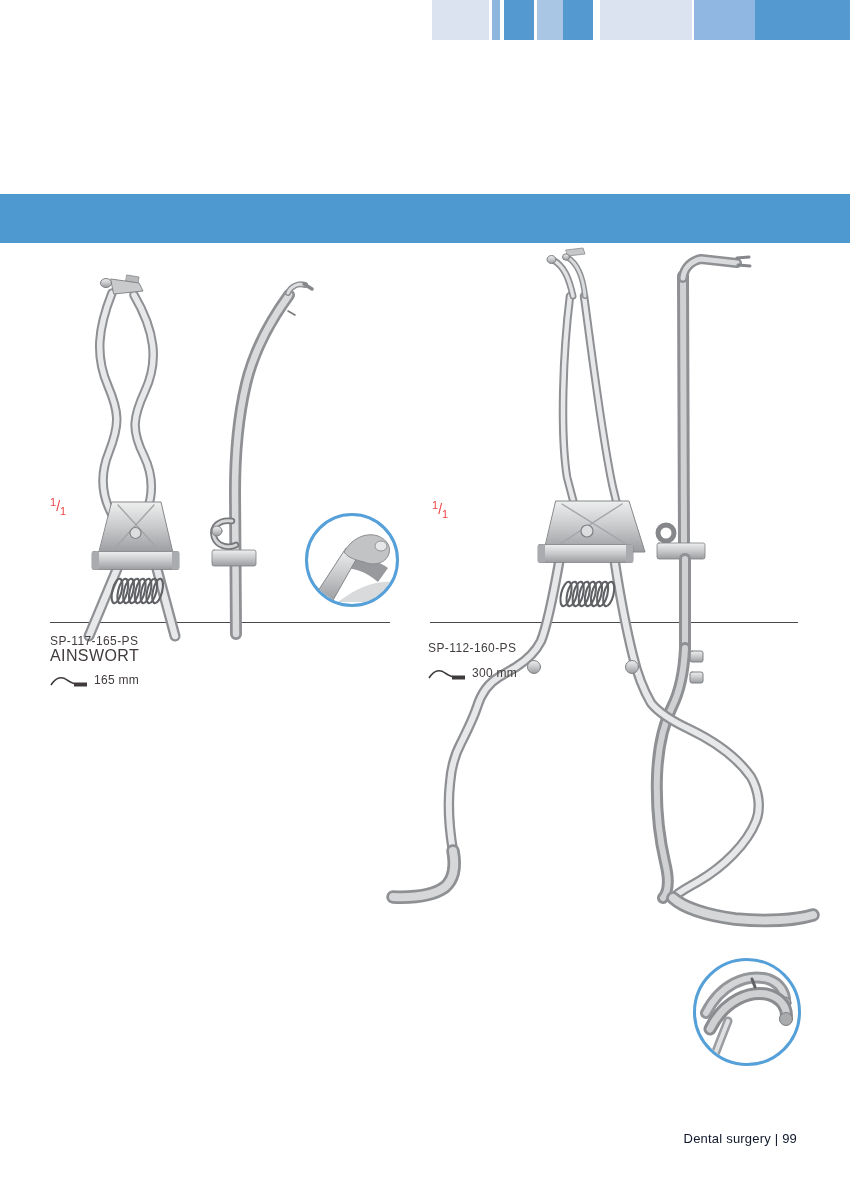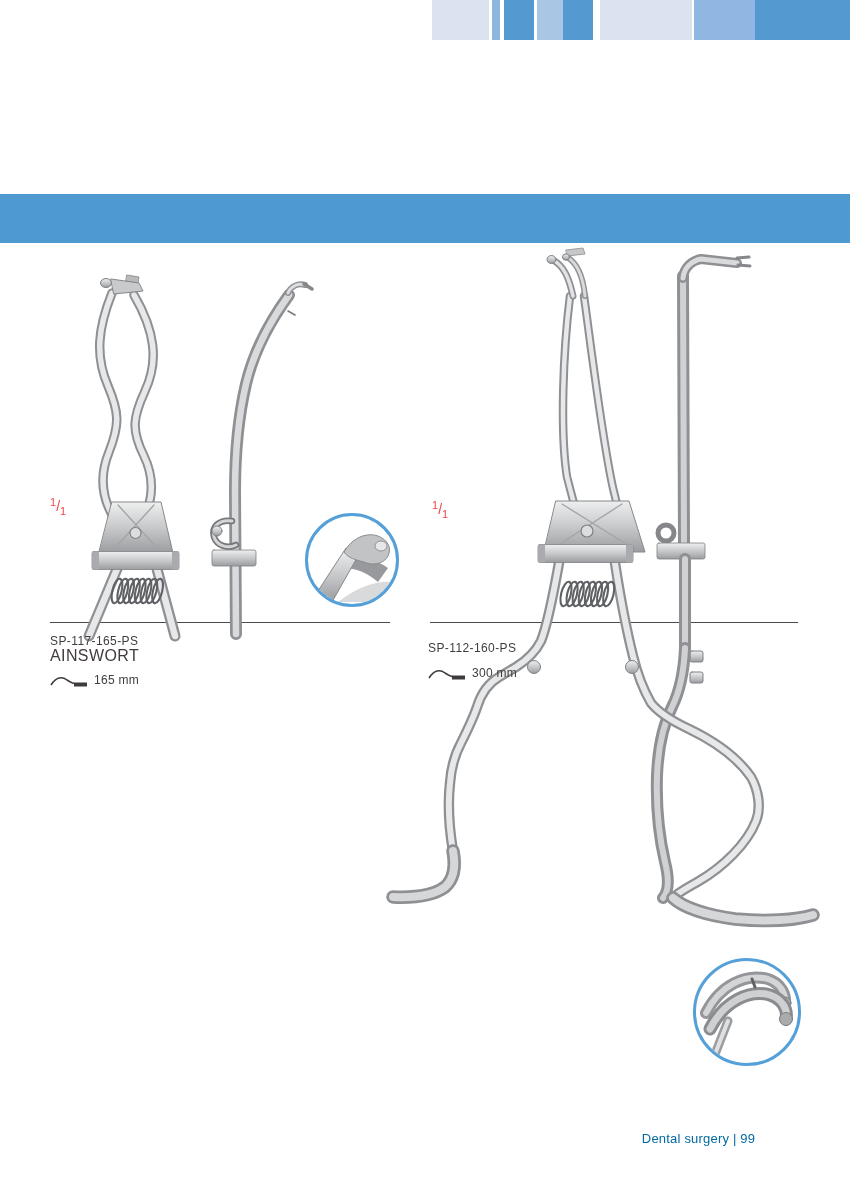--- a/index.html
+++ b/index.html
@@ -31,21 +31,21 @@
   .pname{font-size:16px;letter-spacing:0.4px;line-height:14px;}
   .plen{display:flex;align-items:flex-start;margin-top:10px;font-size:12px;letter-spacing:0.3px;}
   .len-icon{margin-right:6px;}
   
   .inset{position:absolute;z-index:6;border:3px solid #55a0d8;border-radius:50%;
          background:#ffffff;overflow:hidden;}
   .inset-left{left:305px;top:513px;width:88px;height:88px;}
   .inset-bottom{left:693px;top:958px;width:102px;height:102px;}
   
   .footer{position:absolute;left:600px;top:1131px;width:197px;z-index:5;
-          text-align:center;font-size:13px;color:#0369a1;letter-spacing:0.2px;}
+          text-align:right;font-size:13px;color:#0f172a;letter-spacing:0.2px;}
 </style>
 </head>
 <body>
 
 <div class="page">
 
   <div>
     <div class="topbar-seg" style="left:432px;width:57px;background:#dbe3f1"></div>
     <div class="topbar-seg" style="left:492px;width:8px;background:#8cb6de"></div>
     <div class="topbar-seg" style="left:504px;width:30px;background:#5599d1"></div>

